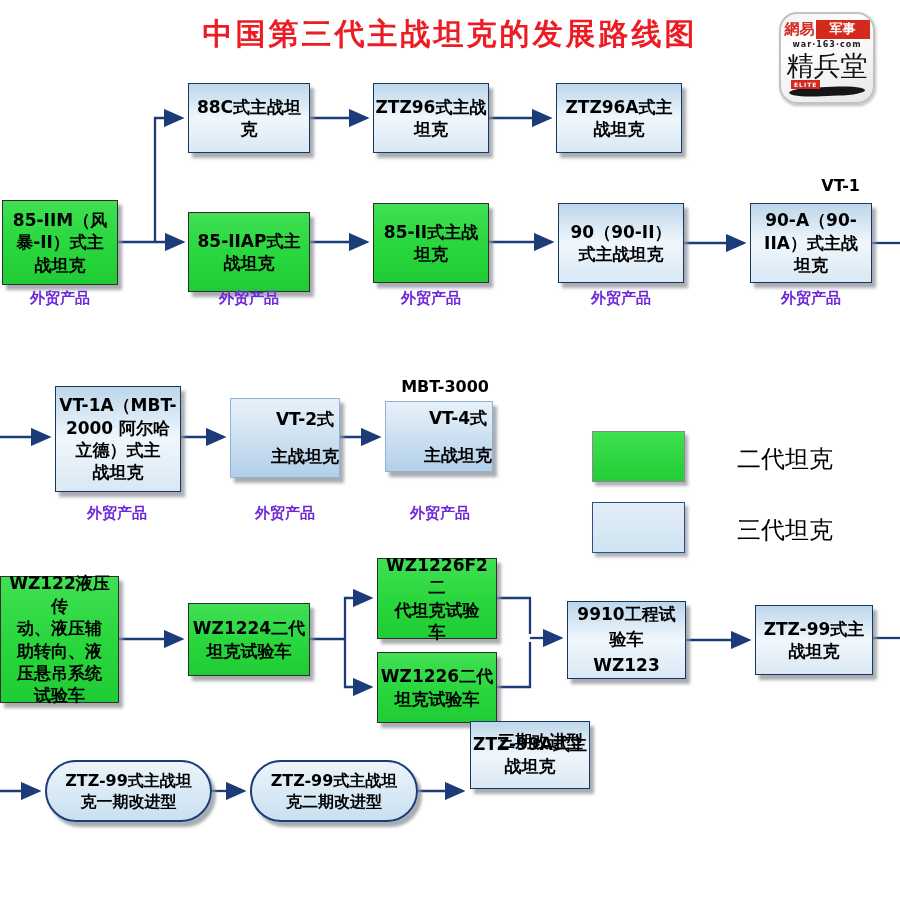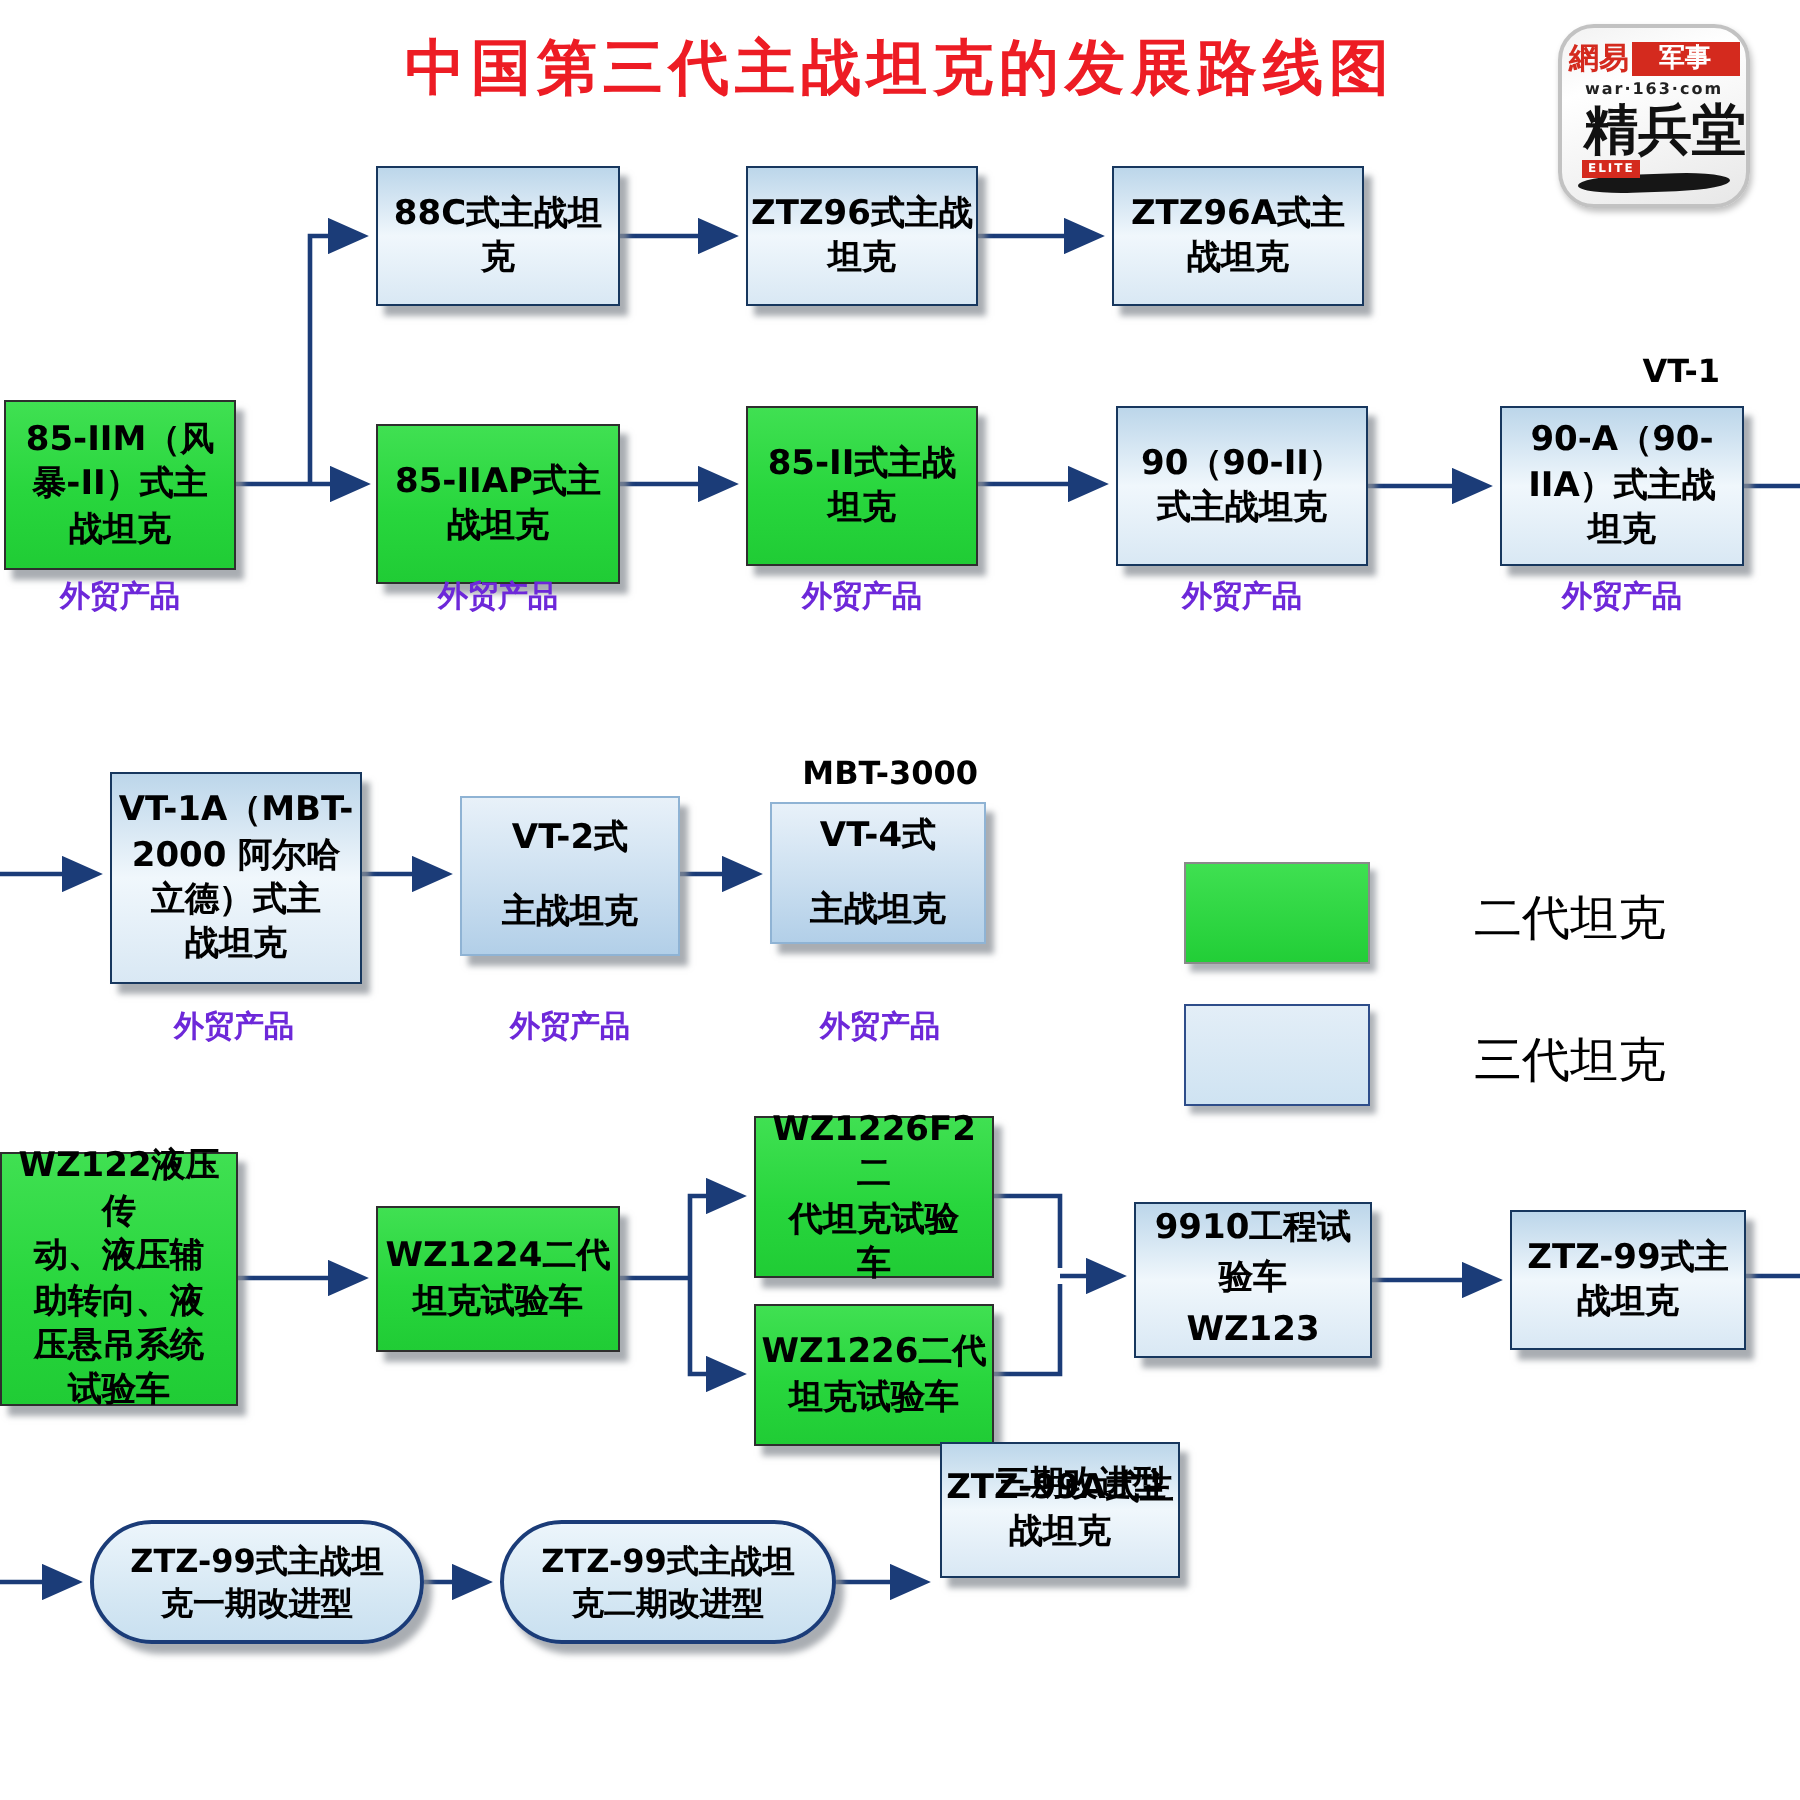--- a/index.html
+++ b/index.html
@@ -12,44 +12,44 @@
 
   .node{position:absolute;display:flex;align-items:center;justify-content:center;
         box-sizing:border-box;text-align:center;
         box-shadow:4px 5px 3px rgba(140,145,152,.75);}
   .nt{white-space:pre-line;font-weight:bold;font-size:17px;line-height:1.32;color:#000;}
   .blue{background:linear-gradient(180deg,#bcd6ea 0%,#f0f7fc 50%,#d9e8f4 100%);
         border:1.5px solid #17375e;}
   .green{background:linear-gradient(180deg,#40e052 0%,#28d63d 55%,#20cc35 100%);
         border:1px solid #2e2e2e;}
   .soft{background:linear-gradient(180deg,#e8f1f9 0%,#cbdff0 55%,#b2cfe8 100%);
-        border:1px solid #8fb3d4;}
+        border:1px solid #8fb3d4;justify-content:flex-end;}
   .soft .nt{line-height:2.15;}
   .stadium{background:linear-gradient(180deg,#ecf5fb 0%,#d6e8f4 60%,#c9e0f0 100%);
         border:2px solid #1b3c78;border-radius:32px;}
   .stadium .nt{font-size:16px;}
   .lh15 .nt{line-height:1.5;}
 
   .export{position:absolute;font-size:15px;font-weight:bold;color:#6d28d9;text-align:center;}
   .anno{position:absolute;font-size:16px;font-weight:bold;color:#000;text-align:right;}
   .legend-label{position:absolute;font-size:24px;color:#000;}
   .swatch{position:absolute;box-shadow:3px 4px 3px rgba(140,145,152,.7);box-sizing:border-box;}
   .swatch.g{background:linear-gradient(180deg,#3fe051 0%,#22ce37 100%);border:1px solid #8a8a8a;}
   .swatch.b{background:linear-gradient(180deg,#e3eef7 0%,#cfe3f2 100%);border:1.5px solid #2e4d8a;}
 
   
   .logo{position:absolute;left:779px;top:12px;width:96px;height:92px;border-radius:18px;
         background:linear-gradient(160deg,#f2f2f2,#ffffff 30%,#e7e7e7);
         border:2px solid #c2c2c2;box-sizing:border-box;overflow:hidden;
         box-shadow:1px 2px 3px rgba(0,0,0,.25);}
-  .logo-top{display:flex;justify-content:center;align-items:center;margin-top:6px;gap:1px;}
+  .logo-top{display:flex;justify-content:center;margin-top:6px;gap:1px;}
   .logo-ne{color:#d42a1e;font-weight:bold;font-size:15px;}
   .logo-mil{background:#d42a1e;color:#fff;font-weight:bold;font-size:13px;padding:0 14px;line-height:17px;}
   .logo-site{text-align:center;font-size:8px;font-weight:bold;letter-spacing:1px;color:#222;margin-top:1px;}
-  .logo-name{text-align:right;font-size:27px;font-weight:bold;color:#111;line-height:30px;margin-top:2px;
+  .logo-name{text-align:center;font-size:27px;font-weight:normal;color:#111;line-height:30px;margin-top:2px;
              font-family:"DejaVu Serif","Liberation Serif",serif;}
   .logo-brush{position:absolute;left:8px;right:8px;bottom:6px;height:9px;background:#161616;
               border-radius:50%/70%;transform:rotate(-2deg);}
   .logo-elite{position:absolute;left:10px;bottom:13px;background:#d42a1e;color:#fff;
               font-size:6px;font-weight:bold;padding:0 3px;line-height:9px;letter-spacing:1px;}
 </style>
 </head>
 <body>
 
 <div id="stage">

